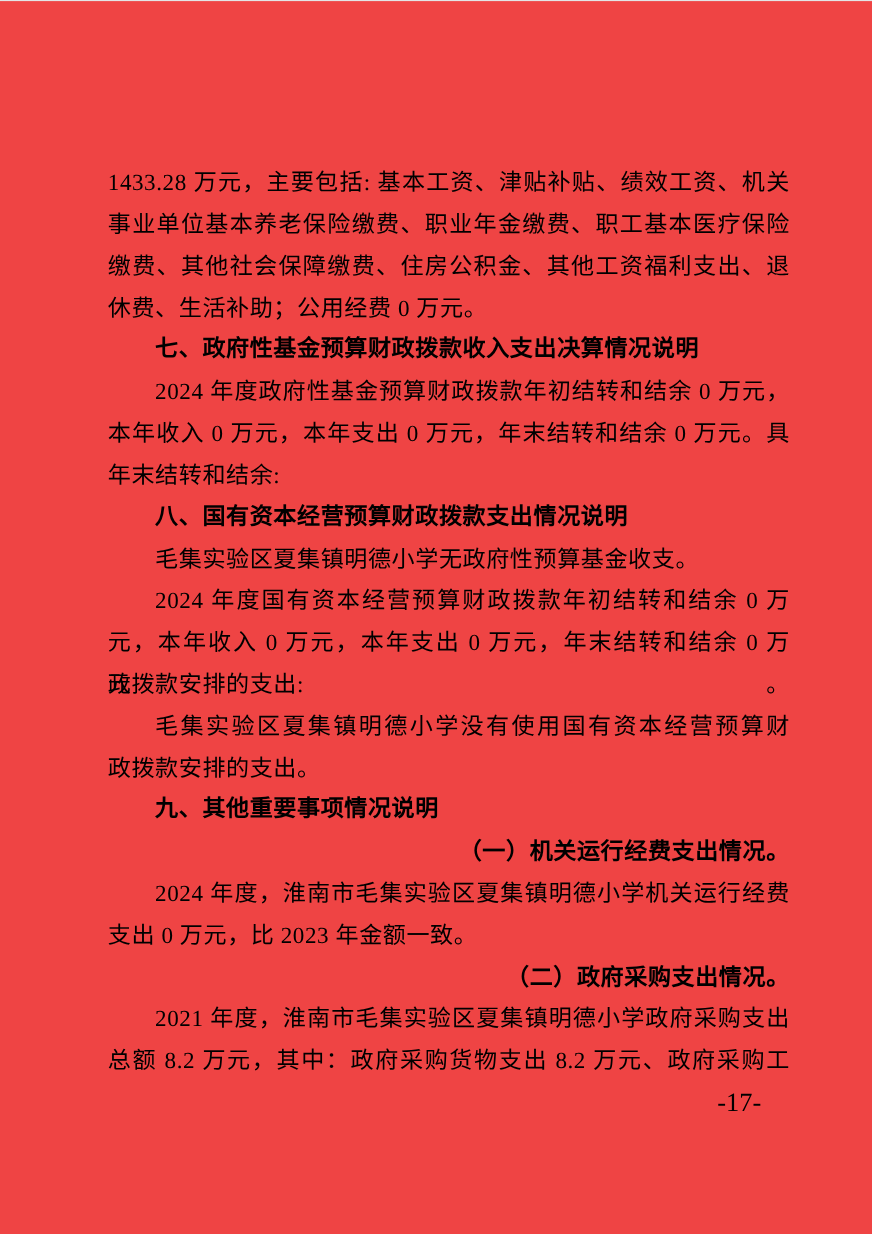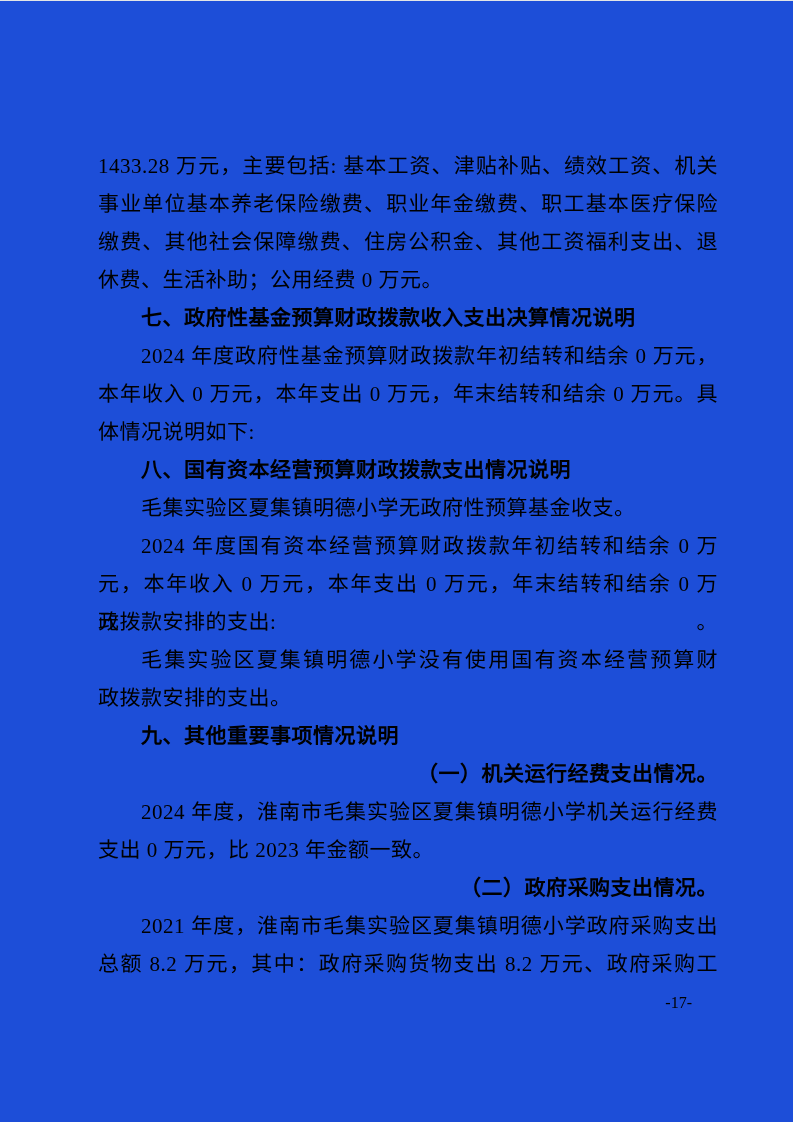--- a/index.html
+++ b/index.html
@@ -4,21 +4,21 @@
 <style>
   html, body {
     margin: 0;
     padding: 0;
     background: #ffffff;
   }
   .page {
     position: relative;
     width: 793px;
     height: 1122px;
-    background: #1d4ed8;
+    background: #ef4444;
     color: #000000;
     overflow: hidden;
     font-family: "Liberation Serif", "DejaVu Serif", serif;
   }
   .page-top-edge {
     position: absolute;
     top: 0;
     left: 0;
     width: 793px;
     height: 1px;
@@ -52,41 +52,41 @@
   .h-serif {
     font-weight: bold;
     text-align: right;
   }
   .page-number {
     position: absolute;
     top: 985px;
     right: 101px;
     height: 36px;
     line-height: 36px;
-    font-size: 16px;
+    font-size: 24px;
     font-family: "Liberation Serif", "DejaVu Serif", serif;
     color: #000000;
   }
 </style>
 </head>
 <body>
 
 <div class="page">
 
   <div class="page-top-edge"></div>
 
   <div class="text-block">
     <div class="line stretch">1433.28 万元，主要包括: 基本工资、津贴补贴、绩效工资、机关</div>
     <div class="line stretch">事业单位基本养老保险缴费、职业年金缴费、职工基本医疗保险</div>
     <div class="line stretch">缴费、其他社会保障缴费、住房公积金、其他工资福利支出、退</div>
     <div class="line">休费、生活补助；公用经费 0 万元。</div>
     <div class="line indent h-sans">七、政府性基金预算财政拨款收入支出决算情况说明</div>
     <div class="line indent stretch">2024 年度政府性基金预算财政拨款年初结转和结余 0 万元，</div>
     <div class="line stretch">本年收入 0 万元，本年支出 0 万元，年末结转和结余 0 万元。具</div>
-    <div class="line">体情况说明如下:</div>
+    <div class="line">年末结转和结余:</div>
     <div class="line indent h-sans">八、国有资本经营预算财政拨款支出情况说明</div>
     <div class="line indent">毛集实验区夏集镇明德小学无政府性预算基金收支。</div>
     <div class="line indent stretch">2024 年度国有资本经营预算财政拨款年初结转和结余 0 万</div>
     <div class="line stretch">元，本年收入 0 万元，本年支出 0 万元，年末结转和结余 0 万元。</div>
     <div class="line">政拨款安排的支出:</div>
     <div class="line indent stretch">毛集实验区夏集镇明德小学没有使用国有资本经营预算财</div>
     <div class="line">政拨款安排的支出。</div>
     <div class="line indent h-sans">九、其他重要事项情况说明</div>
     <div class="line indent h-serif">（一）机关运行经费支出情况。</div>
     <div class="line indent stretch">2024 年度，淮南市毛集实验区夏集镇明德小学机关运行经费</div>

